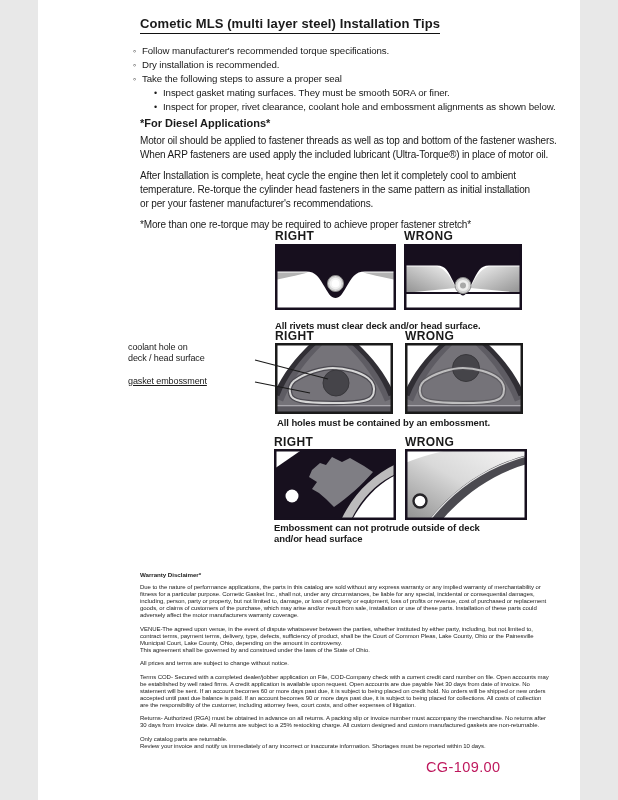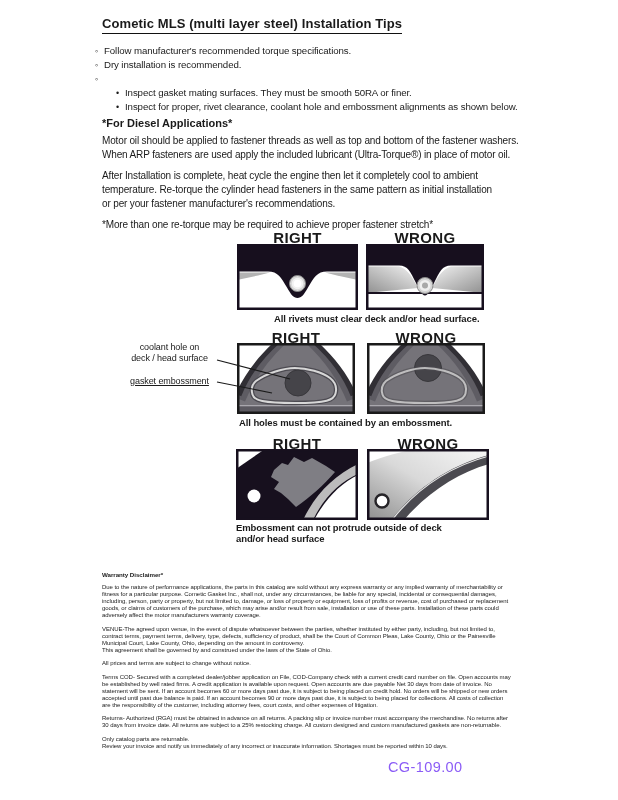--- a/index.html
+++ b/index.html
@@ -1,61 +1,62 @@
 <!DOCTYPE html>
 <html><head>
 <meta charset="utf-8">
 <style>
   html,body{margin:0;padding:0;background:#e8e8e8;}
   .page{
-    position:relative;width:618px;height:800px;background:#ffffff;
+    position:relative;width:542px;height:800px;background:#ffffff;
     font-family:"Liberation Sans","DejaVu Sans",sans-serif;color:#1a1a1a;
     overflow:hidden;margin:0 auto;
   }
   .abs{position:absolute;}
   .pre{white-space:pre-line;}
   .doc-title{
     left:102px;top:16px;font-size:13px;font-weight:bold;letter-spacing:.1px;
     border-bottom:1.6px solid #111;padding-bottom:2px;display:inline-block;
   }
   .bullets{left:95px;top:44px;font-size:9.7px;letter-spacing:-.1px;}
   .b{display:flex;line-height:14px;}
   .b .m{width:9px;flex:0 0 9px;font-size:9px;}
   .sb{padding-left:21px;}
   .diesel-h{left:102px;top:117px;font-size:11px;font-weight:bold;}
   .body-p{left:102px;width:440px;font-size:10px;line-height:14px;letter-spacing:-.15px;}
   .p1{top:134px;} .p2{top:169px;} .note{top:218px;}
-  .dg-h{font-size:15px;font-weight:700;letter-spacing:.4px;text-align:center;}
+  .dg-h{font-size:12px;font-weight:700;letter-spacing:.4px;}
   .cap{font-size:9.5px;font-weight:bold;letter-spacing:-.1px;line-height:11px;white-space:pre-line;}
   .panel{z-index:1;}
-  .lbl{font-size:9px;line-height:11px;text-align:center;width:127px;left:106px;letter-spacing:-.1px;}
+  .lbl{font-size:9px;line-height:11px;text-align:left;width:127px;left:90px;letter-spacing:-.1px;}
   .leader{z-index:3;pointer-events:none;}
   .legal{left:102px;top:571px;width:424px;font-size:6px;line-height:7px;letter-spacing:-.05px;color:#222;}
   .legal h4{margin:0 0 6px 0;font-size:6.2px;}
   .legal p{margin:0 0 6.5px 0;white-space:pre-line;}
-  .cg{left:388px;top:759px;font-size:14.5px;letter-spacing:.4px;color:#8b5cf6;}
+  .cg{left:388px;top:759px;font-size:14.5px;letter-spacing:.4px;color:#be185d;}
 </style>
 </head>
 <body>
 
 <div class="page">
 
   <div class="abs doc-title">Cometic MLS (multi layer steel) Installation Tips</div>
 
   <div class="abs bullets">
     <div class="b">
         <span class="m">◦</span>
         <span>Follow manufacturer's recommended torque specifications.</span>
       </div>
     <div class="b">
         <span class="m">◦</span>
         <span>Dry installation is recommended.</span>
       </div>
     <div class="b">
         <span class="m">◦</span>
+        <span>Take the following steps to assure a proper seal</span>
       </div>
     <div class="b sb">
         <span class="m">•</span>
         <span>Inspect gasket mating surfaces.  They must be smooth 50RA or finer.</span>
       </div>
     <div class="b sb">
         <span class="m">•</span>
         <span>Inspect for proper, rivet clearance, coolant hole and embossment alignments as shown below.</span>
       </div>
   </div>
@@ -97,21 +98,21 @@
     <path d="M0,22.5 H33 C41,25 45,31 49,38.5 L52,44 L0,49 Z" fill="url(#g1l)"></path>
     <path d="M118,22.5 H85 C77,25 73,31 69,38.5 L66,44 L118,49 Z" fill="url(#g1r)"></path>
     <rect x="0" y="48" width="118" height="2" fill="#170f1e"></rect>
     <path d="M0,0 H118 V21.5 H85 C76,21.5 73.5,28 68.5,38 C64.5,46 62,51.5 59,51.5 C56,51.5 53.5,46 49.5,38 C44.5,28 42,21.5 33,21.5 H0 Z" fill="#170f1e"></path>
     <circle cx="59" cy="41.5" r="8" fill="#d4d4d4" stroke="#8a8a8a" stroke-width="1"></circle>
     <circle cx="59" cy="41.5" r="5.5" fill="#efefef"></circle>
     <circle cx="59" cy="41.5" r="3" fill="#a8a8a8"></circle>
     <rect x="1.25" y="1.25" width="115.5" height="63.5" fill="none" stroke="#170f1e" stroke-width="2.5"></rect>
   </svg>
 
-  <div class="abs cap" style="left:237px;top:313px;margin-left:37px;">All rivets must clear deck and/or head surface.</div>
+  <div class="abs cap" style="left:237px;top:320px;">All rivets must clear deck and/or head surface.</div>
 
   <div class="abs dg-h" style="left:237px;top:329px;width:118px;">RIGHT</div>
   <div class="abs dg-h" style="left:367px;top:329px;width:118px;">WRONG</div>
 
   <div class="abs lbl pre" style="top:342px;">coolant hole on
 deck / head surface</div>
   <div class="abs lbl" style="top:376px;text-decoration:underline;">gasket embossment</div>
 
   <svg class="abs leader" style="left:90px;top:330px;" width="280" height="80" viewBox="0 0 280 80">
     <line x1="127" y1="30" x2="200" y2="49" stroke="#1a1a1a" stroke-width="1.1"></line>

